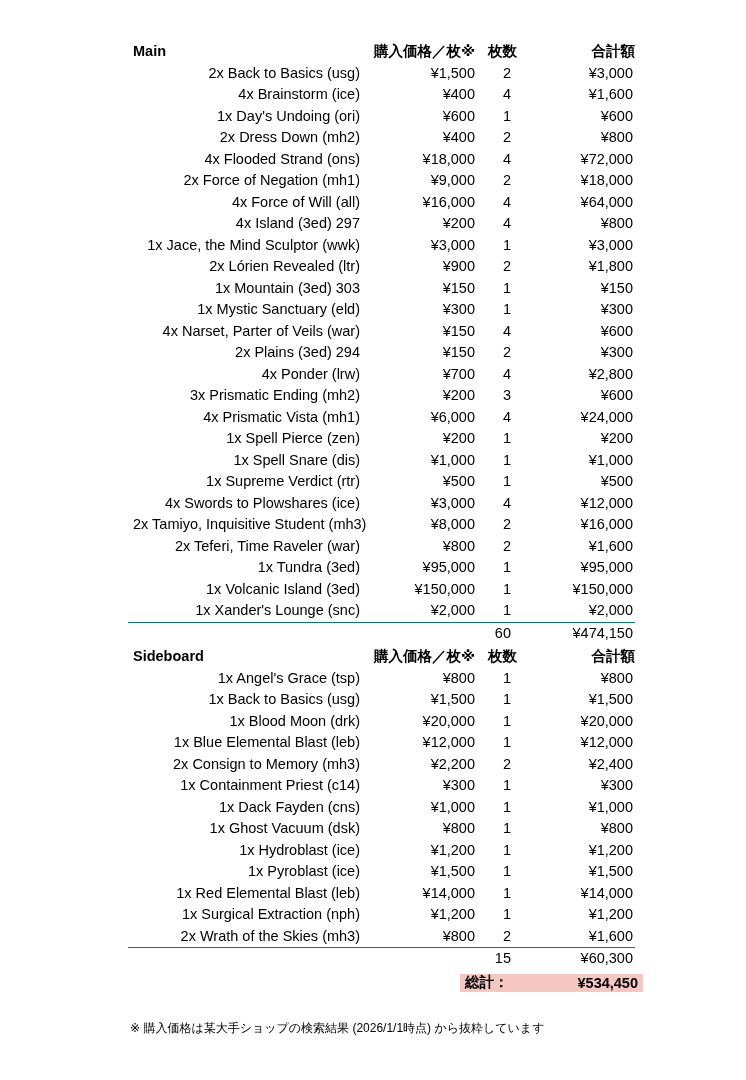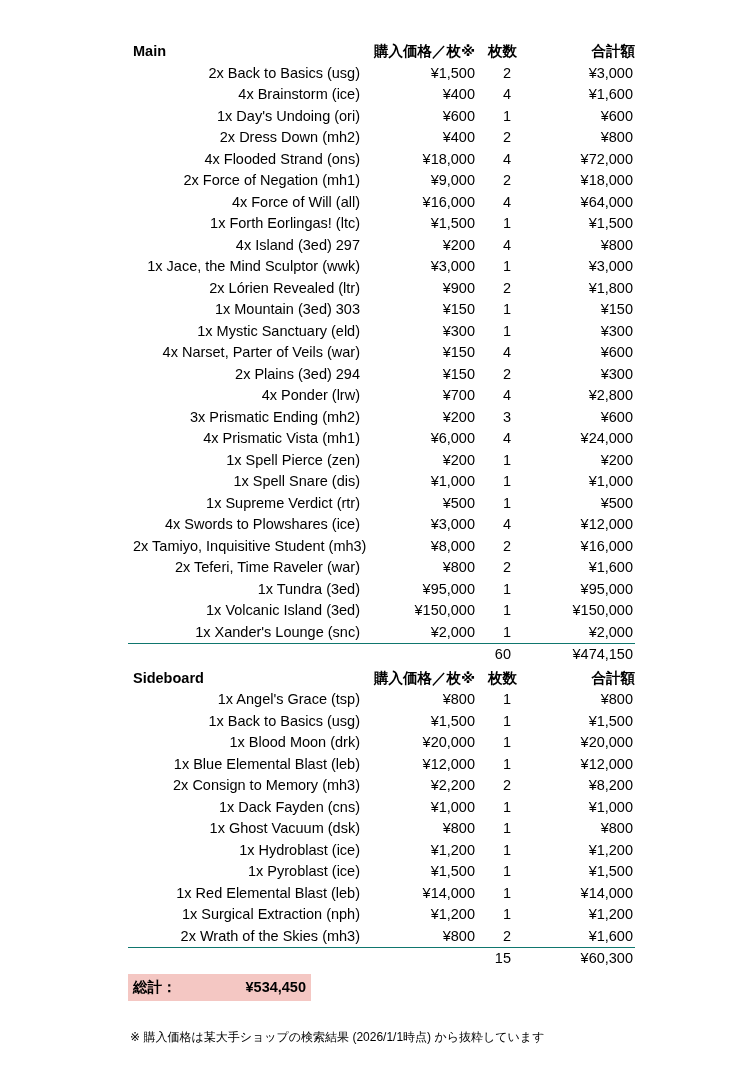--- a/index.html
+++ b/index.html
@@ -36,22 +36,23 @@
   thead th { font-weight: bold; text-align: right; }
   thead th.col-name { text-align: left; padding-left: 5px; }
   td.col-name  { text-align: right;  padding-left: 5px; }
   td.col-price { text-align: right; }
   td.col-qty   { text-align: right; padding-right: 6px; }
   td.col-total { text-align: right; padding-right: 2px; }
   tr.subtotal-row td { border-top: 1px solid #0f766e; }
   table.sideboard-table { margin-top: 2px; }
   .grand-total {
     margin-top: 4px;
+    margin-left: 332px;
     width: 183px;
-    height: 27px;
+    height: 18px;
     display: flex;
     justify-content: space-between;
     align-items: center;
     padding: 0 5px;
     font-size: 14.5px;
     font-weight: bold;
   }
   .footnote {
     margin-top: 26px;
     margin-left: 2px;
@@ -117,26 +118,20 @@
           <td class="col-qty">2</td>
           <td class="col-total">¥18,000</td>
         </tr>
         <tr>
           <td class="col-name">4x Force of Will (all)</td>
           <td class="col-price">¥16,000</td>
           <td class="col-qty">4</td>
           <td class="col-total">¥64,000</td>
         </tr>
         <tr>
-          <td class="col-name">1x Forth Eorlingas! (ltc)</td>
-          <td class="col-price">¥1,500</td>
-          <td class="col-qty">1</td>
-          <td class="col-total">¥1,500</td>
-        </tr>
-        <tr>
           <td class="col-name">4x Island (3ed) 297</td>
           <td class="col-price">¥200</td>
           <td class="col-qty">4</td>
           <td class="col-total">¥800</td>
         </tr>
         <tr>
           <td class="col-name">1x Jace, the Mind Sculptor (wwk)</td>
           <td class="col-price">¥3,000</td>
           <td class="col-qty">1</td>
           <td class="col-total">¥3,000</td>
@@ -291,21 +286,27 @@
         <tr>
           <td class="col-name">1x Blue Elemental Blast (leb)</td>
           <td class="col-price">¥12,000</td>
           <td class="col-qty">1</td>
           <td class="col-total">¥12,000</td>
         </tr>
         <tr>
           <td class="col-name">2x Consign to Memory (mh3)</td>
           <td class="col-price">¥2,200</td>
           <td class="col-qty">2</td>
-          <td class="col-total">¥8,200</td>
+          <td class="col-total">¥2,400</td>
+        </tr>
+        <tr>
+          <td class="col-name">1x Containment Priest (c14)</td>
+          <td class="col-price">¥300</td>
+          <td class="col-qty">1</td>
+          <td class="col-total">¥300</td>
         </tr>
         <tr>
           <td class="col-name">1x Dack Fayden (cns)</td>
           <td class="col-price">¥1,000</td>
           <td class="col-qty">1</td>
           <td class="col-total">¥1,000</td>
         </tr>
         <tr>
           <td class="col-name">1x Ghost Vacuum (dsk)</td>
           <td class="col-price">¥800</td>

